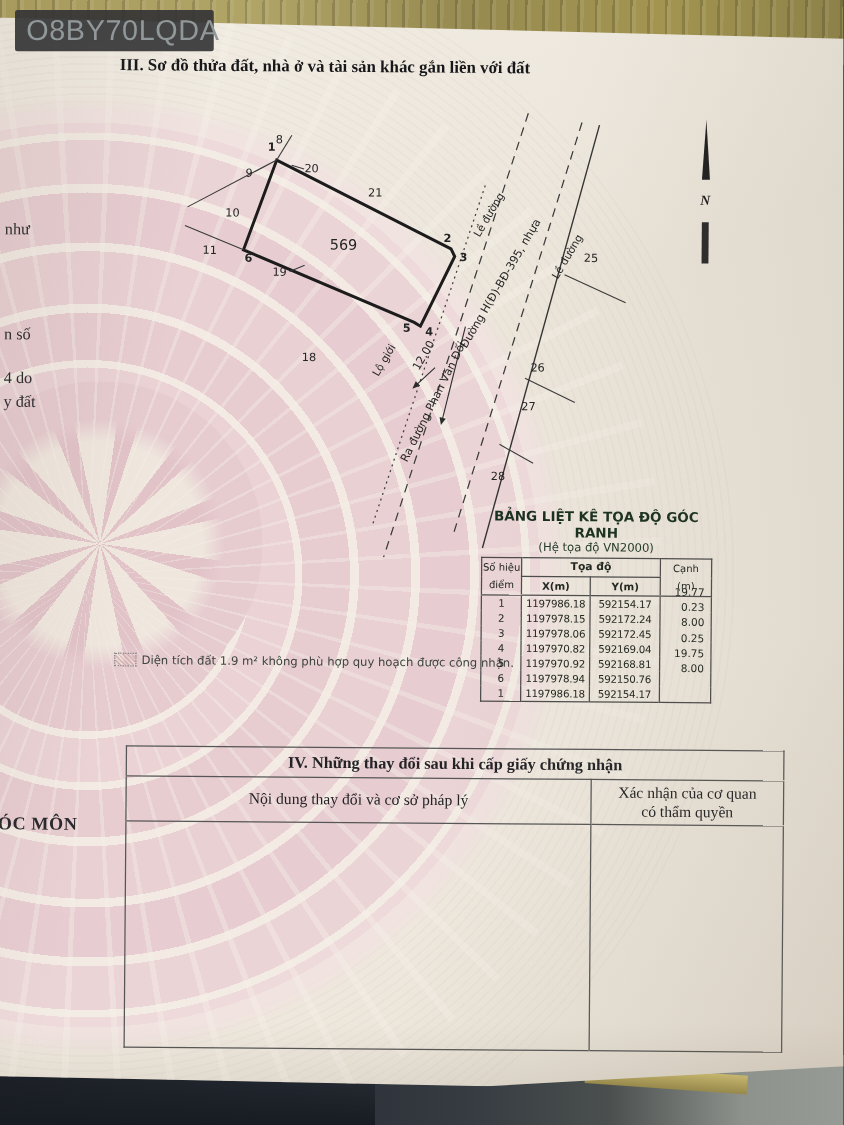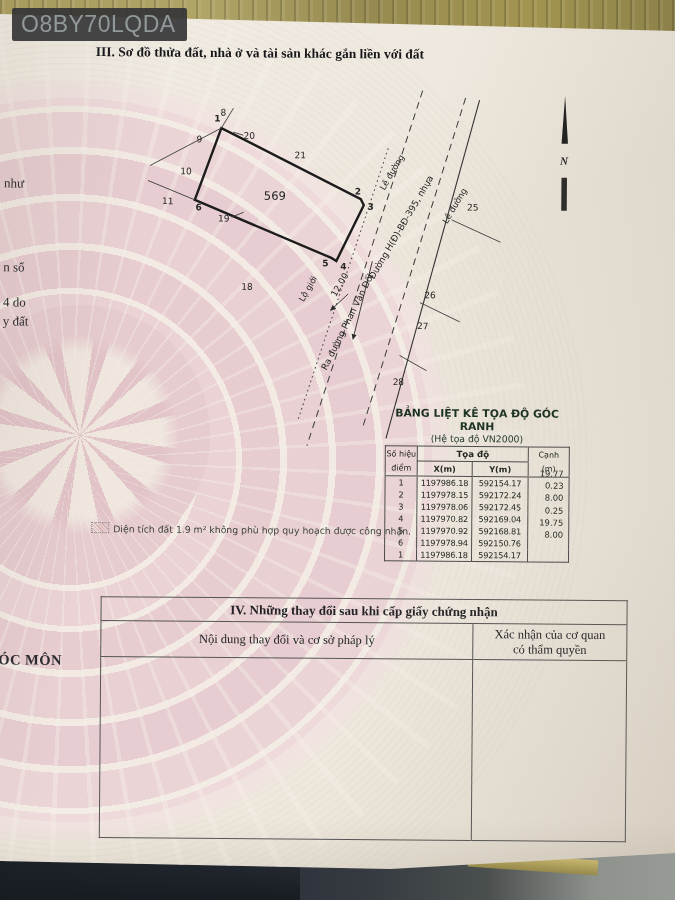--- a/index.html
+++ b/index.html
@@ -80,21 +80,21 @@
   
   .s4wrap{position:absolute;left:102px;top:598px;width:526px;font-family:"Liberation Serif",serif;}
   table.s4{border-collapse:collapse;table-layout:fixed;width:526px;border:1px solid #565656;color:#232326;}
   table.s4 td{padding:0;text-align:center;vertical-align:middle;}
   .s4 .title-row td{height:23px;font-weight:bold;font-size:13px;border-bottom:1px solid #565656;}
   .s4 .hdr-row td{height:35px;font-size:12.5px;border-bottom:1px solid #565656;line-height:1.2;}
   .s4 .body-row td{height:180px;}
   .s4 td.cdiv{border-left:1px solid #565656;}
 
   
-  .wm{position:absolute;left:12px;top:8px;width:175px;height:33px;background:rgba(50,50,52,.9);
+  .wm{position:absolute;left:12px;top:8px;width:159px;height:33px;background:rgba(50,50,52,.9);
     border-radius:2px;color:#91989a;font-size:23px;line-height:33px;padding-left:9px;letter-spacing:.5px;
     font-family:"Liberation Sans",sans-serif;box-sizing:border-box;}
 </style>
 </head>
 <body>
 
 <div class="stage">
 
   <div class="wood"></div>
   <div class="floor"></div>

